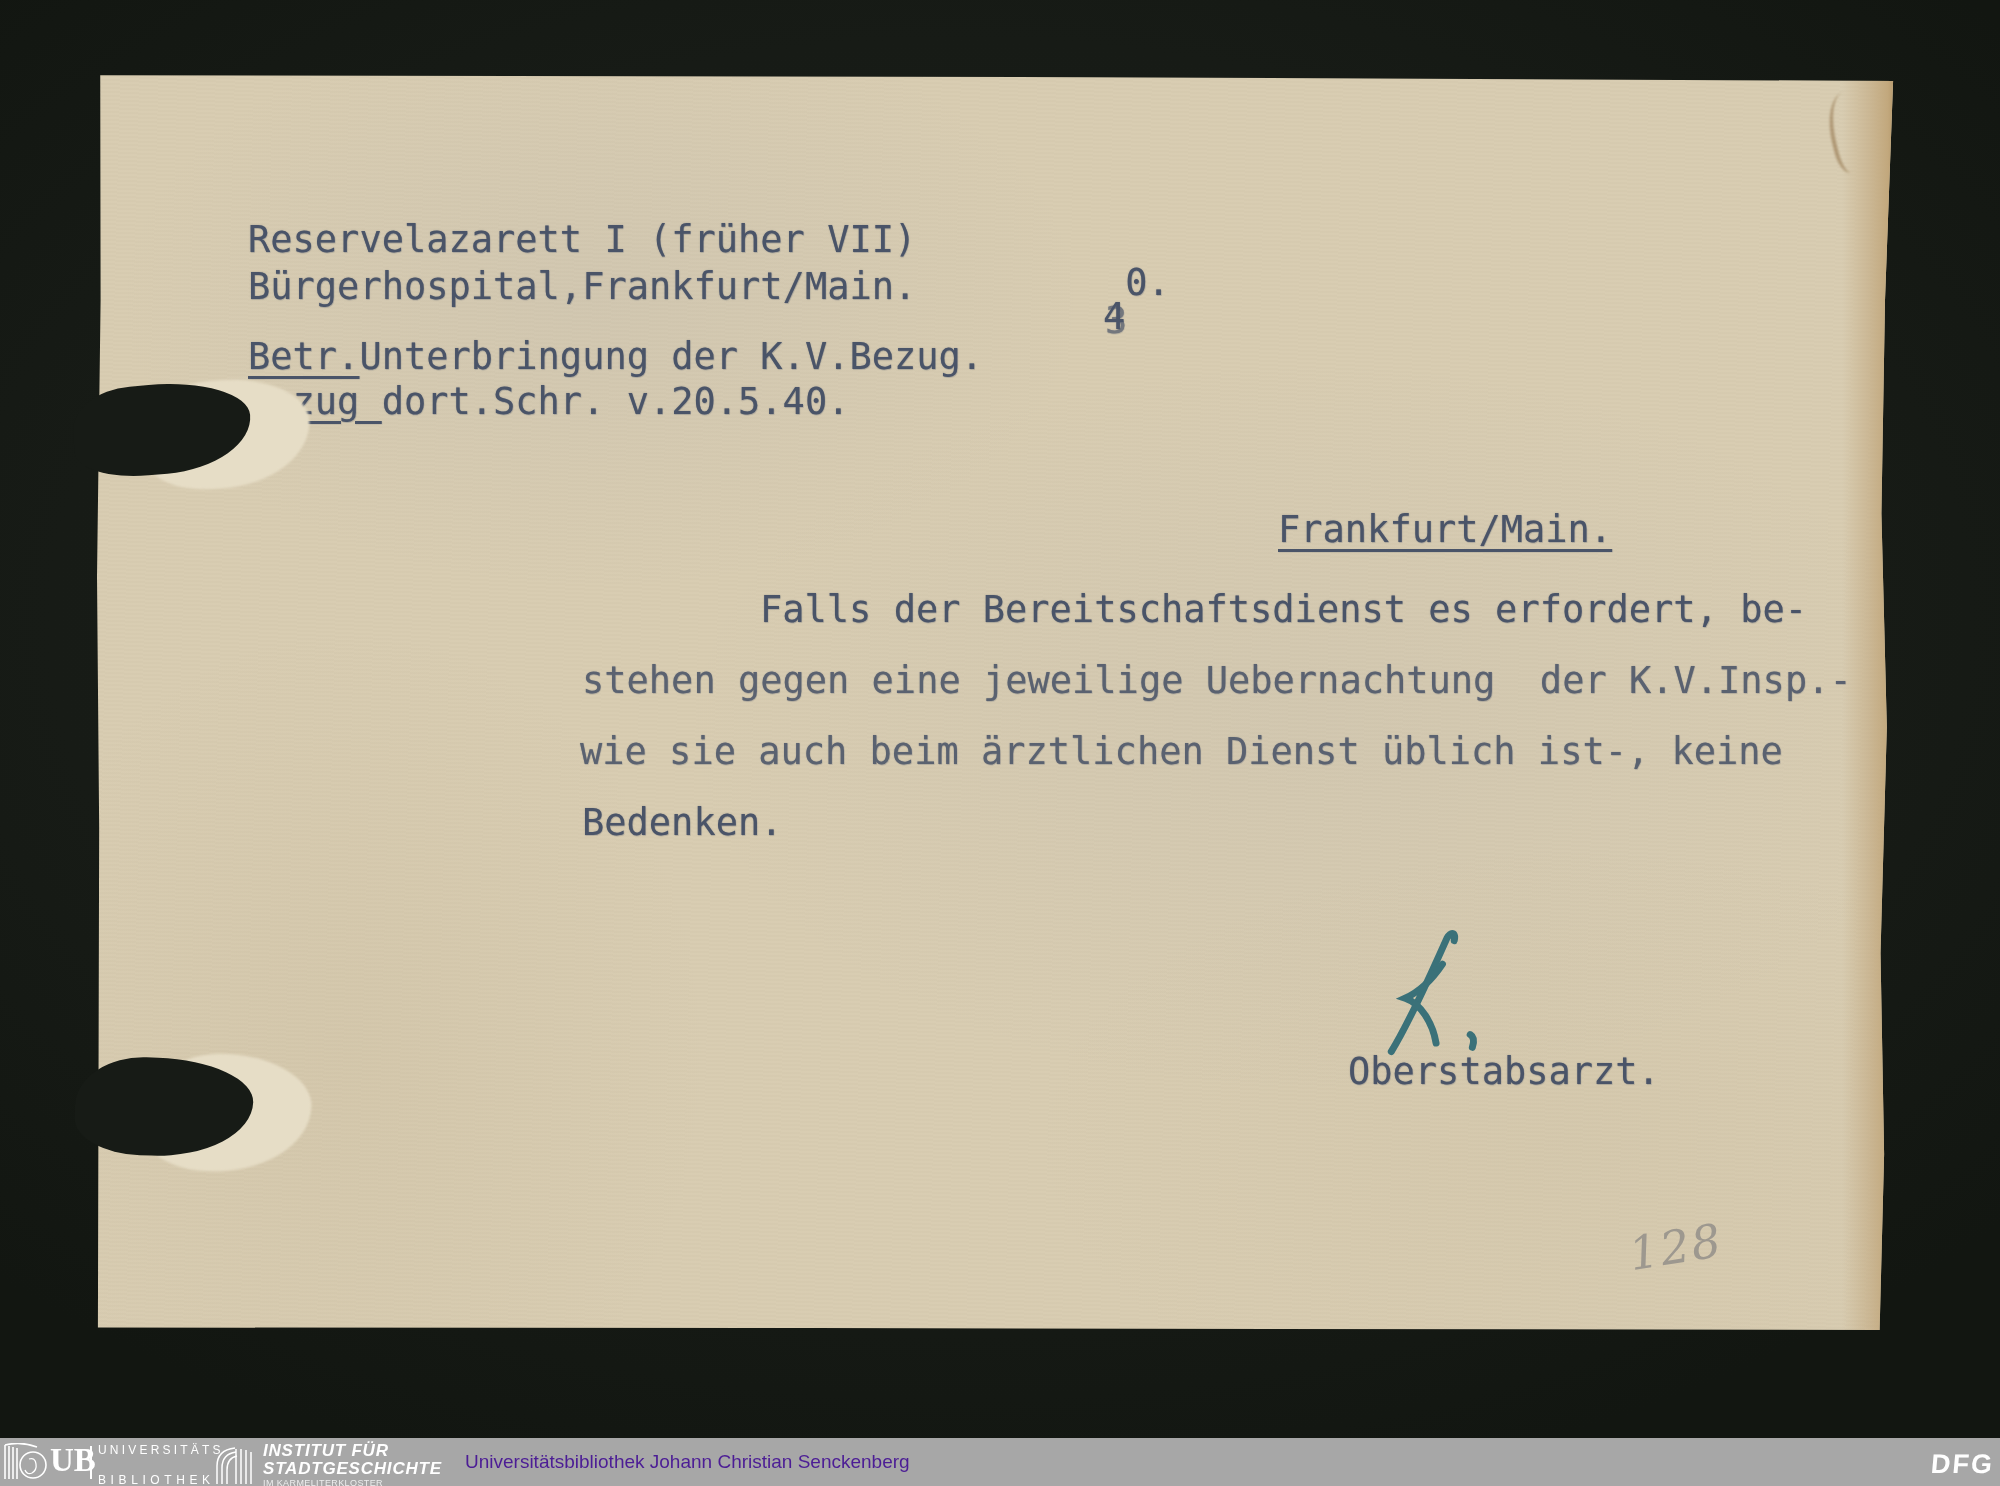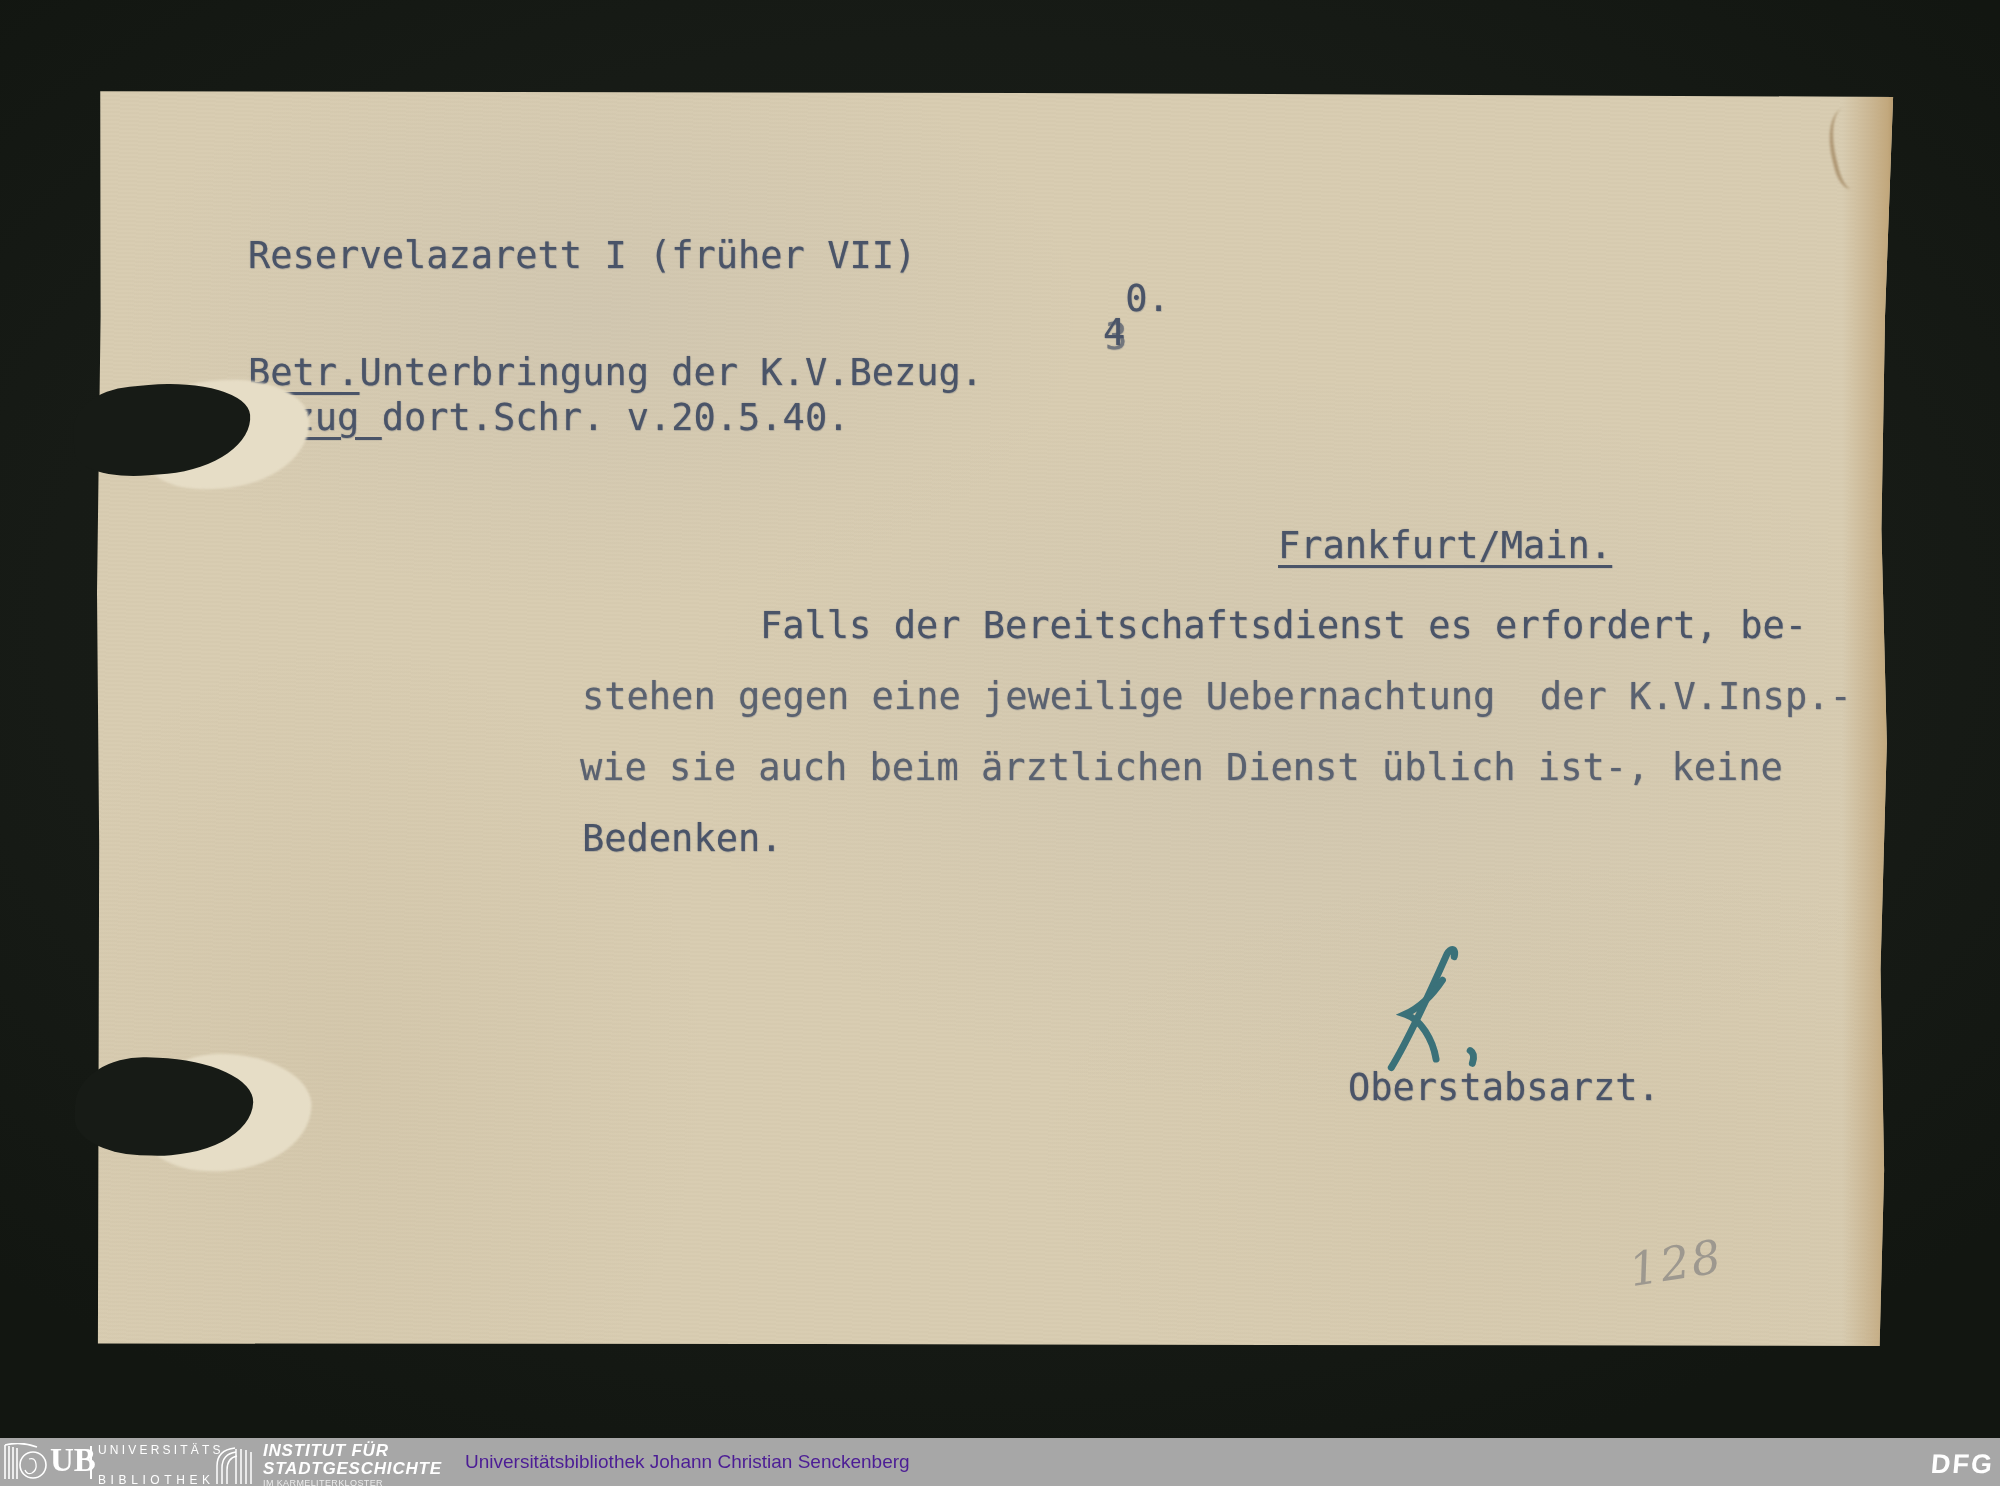--- a/index.html
+++ b/index.html
@@ -3,21 +3,21 @@
 <meta charset="utf-8">
 <style>
   html,body{margin:0;padding:0;background:#000;}
   .stage{
     position:relative;width:2000px;height:1486px;overflow:hidden;
     background:radial-gradient(ellipse 1400px 900px at 48% 42%, #1b201b 0%, var(--mat,#171b16) 65%, #121611 100%);
     font-family:"Liberation Sans",sans-serif;
   }
   
   .paper{
-    position:absolute;left:97px;top:90px;width:1797px;height:1256px;
+    position:absolute;left:97px;top:74px;width:1797px;height:1256px;
     background:var(--paper,#d8ccb1);
     clip-path:polygon(0.18% 0.1%, 55% 0.25%, 99.95% 0.55%, 99.5% 18%, 99.3% 35%, 99.6% 52%, 99.25% 70%, 99.45% 86%, 99.2% 100%, 40% 99.85%, 0.05% 99.8%, 0.12% 60%, 0% 40%, 0.2% 18%);
     text-align:center;
   }
   .paper-grain{
     position:absolute;inset:0;pointer-events:none;
     background:
       radial-gradient(ellipse 700px 420px at 28% 18%, rgba(115,125,160,.07), transparent 70%),
       radial-gradient(ellipse 900px 520px at 68% 52%, rgba(108,118,150,.06), transparent 72%),
       radial-gradient(ellipse 520px 620px at 14% 78%, rgba(150,128,92,.07), transparent 70%),
@@ -88,20 +88,21 @@
 <body>
 
 <div class="stage">
 
   <div class="paper">
     <div class="paper-grain"></div>
     <div class="edge-strip"></div>
     <div class="corner-crease"></div>
 
     <div class="tline" style="left:151px;top:144px">Reservelazarett I (früher VII)</div>
+    <div class="tline" style="left:151px;top:191px">Bürgerhospital,Frankfurt/Main.</div>
 
     <div class="tline" style="left:1006px;top:187px"><span class="ovs"><span class="ovs-under">3</span><span class="ovs-top">4</span></span><span>0.</span></div>
 
     <div class="tline" style="left:151px;top:261px"><span class="u">Betr.</span><span>Unterbringung der K.V.Bezug.</span></div>
     <div class="tline" style="left:151px;top:306px"><span class="u">Bezug </span><span>dort.Schr. v.20.5.40.</span></div>
 
     <div class="tline u" style="left:1181px;top:434px">Frankfurt/Main.</div>
 
     <div class="tline" style="left:663px;top:514px">Falls der Bereitschaftsdienst es erfordert, be-</div>
     <div class="tline faded" style="left:485px;top:585px">stehen gegen eine jeweilige Uebernachtung  der K.V.Insp.-</div>

